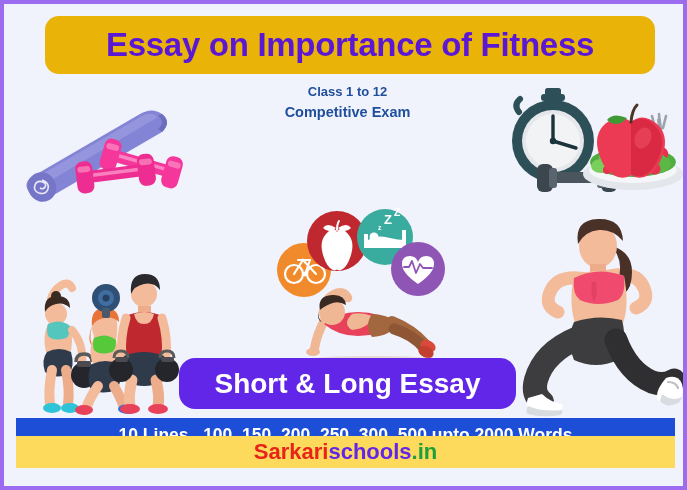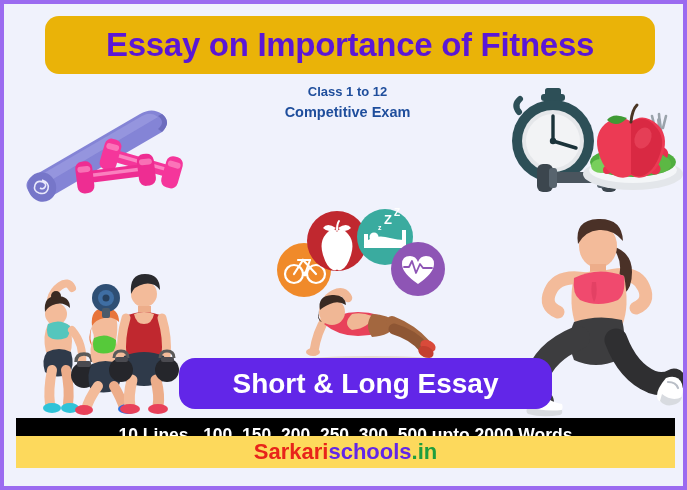--- a/index.html
+++ b/index.html
@@ -39,34 +39,34 @@
     text-align:center;
     color:#1f4e9c;
     font-size:13px;
     font-weight:bold;
     line-height:20px;
   }
   .subtitle .l2{font-size:14.5px;}
 
   
   .pill{
-    position:absolute;left:175px;top:354px;width:373px;height:51px;
+    position:absolute;left:175px;top:354px;width:337px;height:51px;
     background:#6226e8;
     border-radius:16px;
     display:flex;align-items:center;justify-content:center;
     z-index:8;
   }
   .pill-text{
     color:#ffffff;font-size:28px;font-weight:bold;white-space:nowrap;
   }
 
   
   .black-bar{
     position:absolute;left:12px;top:414px;width:659px;height:34px;
-    background:#000000;
+    background:#1d4ed8;
     display:flex;align-items:center;justify-content:center;
     z-index:9;
   }
   .black-bar-text{
     color:#ffffff;font-size:17.5px;font-weight:bold;white-space:nowrap;
   }
 
   
   .footer-bar{
     position:absolute;left:12px;top:432px;width:659px;height:32px;

